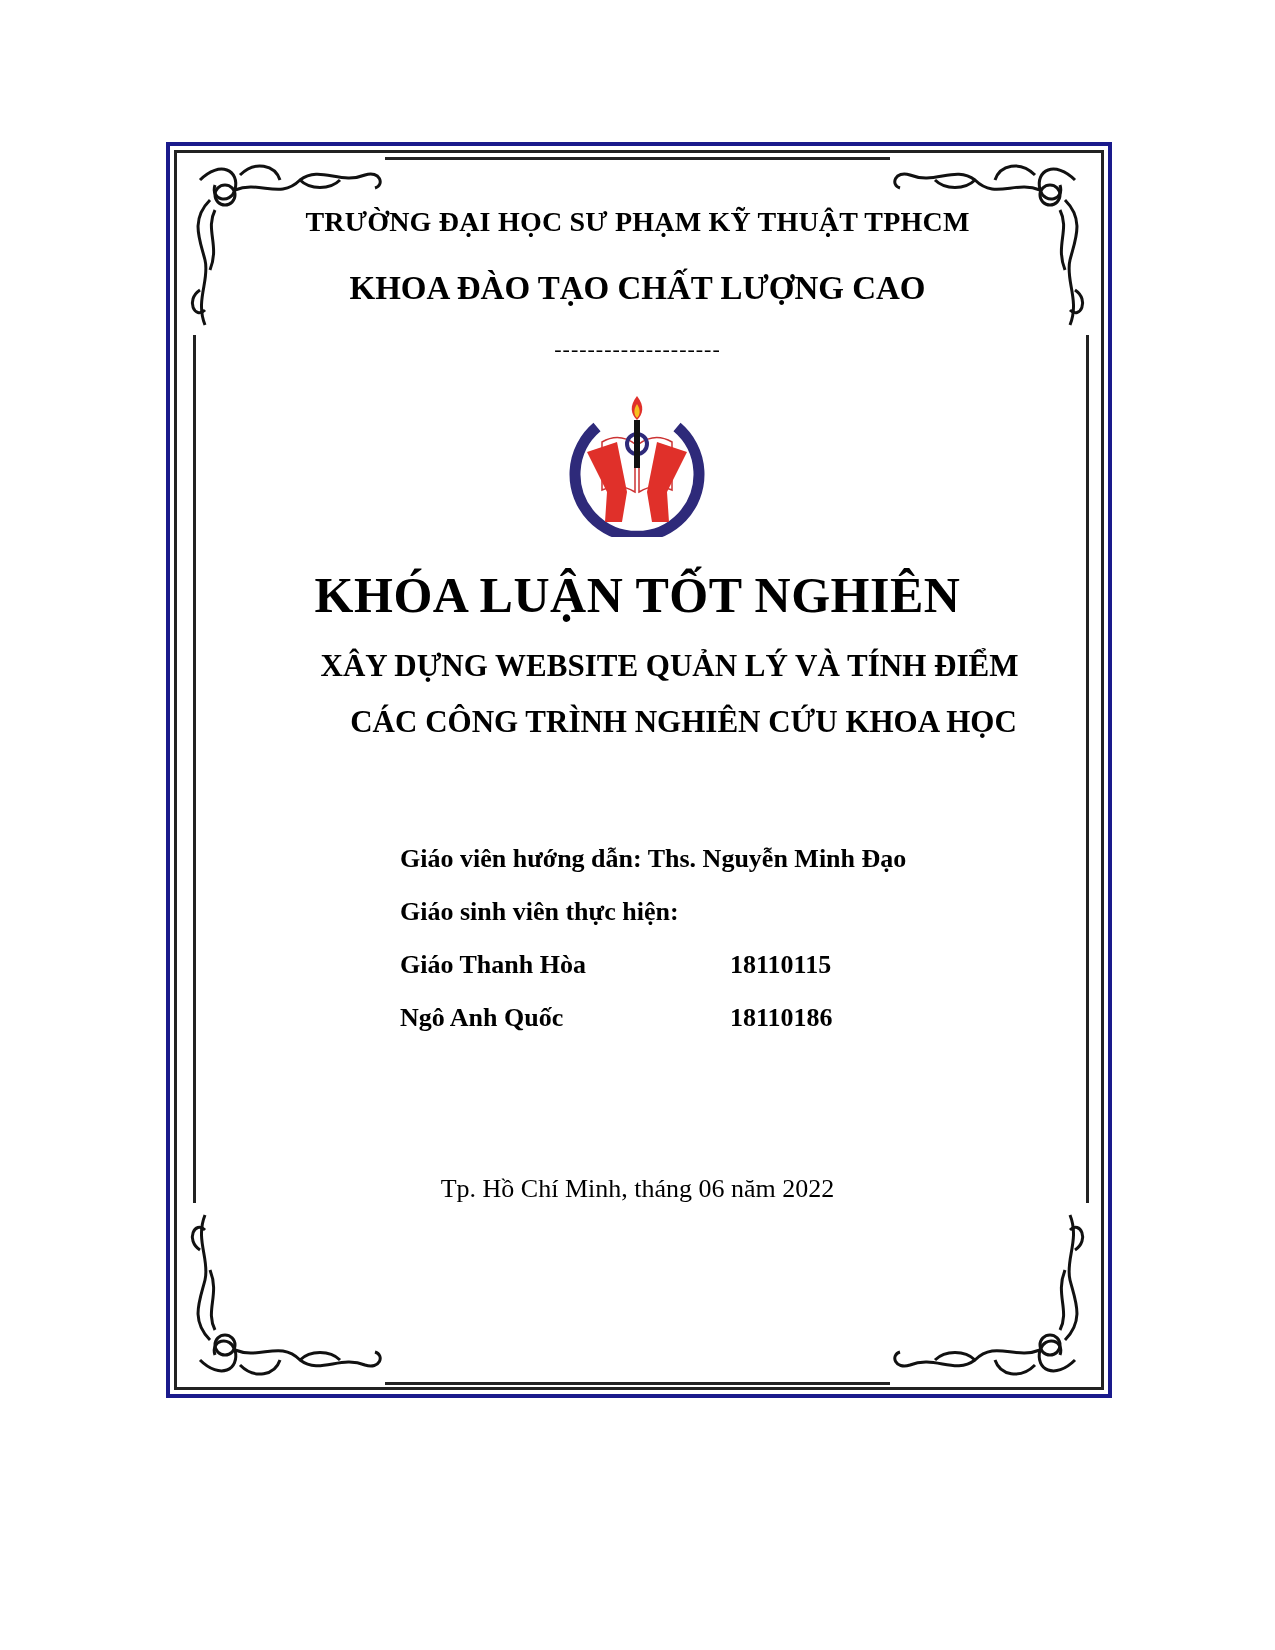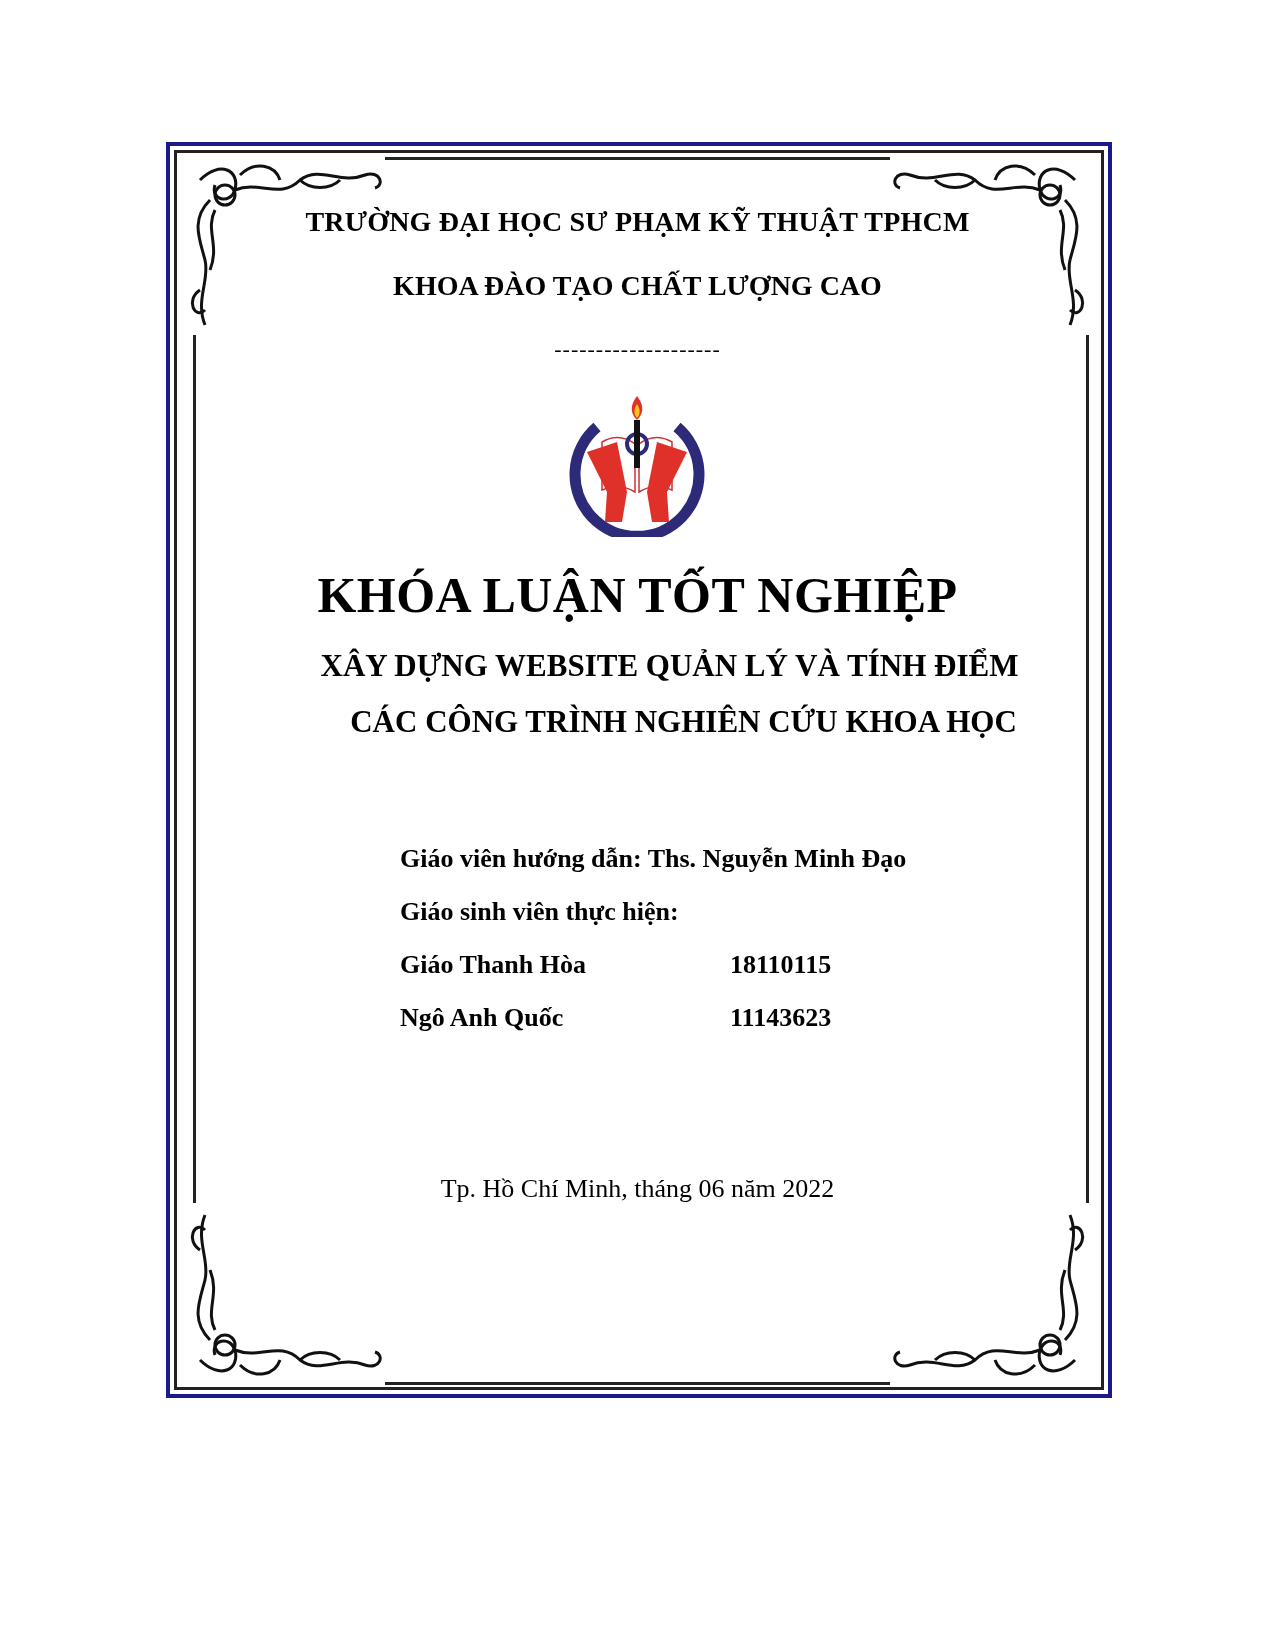--- a/index.html
+++ b/index.html
@@ -15,21 +15,21 @@
 
   .corner { position: absolute; width: 210px; height: 190px; }
   .corner svg { width: 100%; height: 100%; display: block; }
   .corner.tl { left: 180px; top: 150px; }
   .corner.tr { left: 885px; top: 150px; transform: scaleX(-1); }
   .corner.bl { left: 180px; top: 1200px; transform: scaleY(-1); }
   .corner.br { left: 885px; top: 1200px; transform: scale(-1,-1); }
 
   .line { position: absolute; left: 0; width: 1275px; text-align: center; white-space: nowrap; }
   .school { top: 206px; font-size: 28px; font-weight: bold; letter-spacing: 0.2px; }
-  .faculty { top: 270px; font-size: 28px; font-weight: bold; text-align: center; }
+  .faculty { top: 270px; font-size: 33px; font-weight: bold; text-align: center; }
   .dashes { top: 336px; font-size: 22px; letter-spacing: 1px; }
 
   .logo { position: absolute; left: 567px; top: 392px; width: 140px; height: 145px; }
   .logo svg { width: 100%; height: 100%; display: block; }
 
   .title { top: 566px; font-size: 50px; font-weight: bold; letter-spacing: 0.5px; }
   .subtitle1 { top: 648px; font-size: 31px; font-weight: bold; padding-left: 32px; }
   .subtitle2 { top: 704px; font-size: 31px; font-weight: bold; padding-left: 46px; }
 
   .info { position: absolute; left: 400px; font-size: 26px; font-weight: bold; white-space: nowrap; }
@@ -112,31 +112,31 @@
     <path d="M105 50 Q88 40 72 52 L72 100 Q88 90 105 98 Z" fill="#fff" stroke="#c33" stroke-width="1.5"></path>
     <path d="M20 60 L50 50 L60 100 L55 130 L38 130 L40 100 Z" fill="#e0302a"></path>
     <path d="M120 60 L90 50 L80 100 L85 130 L102 130 L100 100 Z" fill="#e0302a"></path>
     <circle cx="70" cy="52" r="10" fill="none" stroke="#2e2a7a" stroke-width="4"></circle>
     <rect x="67" y="28" width="6" height="48" fill="#111"></rect>
     <path d="M70 4 C62 14, 64 22, 70 28 C76 22, 78 14, 70 4 Z" fill="#e0302a"></path>
     <path d="M70 12 C66 18, 67 23, 70 26 C73 23, 74 18, 70 12 Z" fill="#f5c020"></path>
   </svg>
 </div>
 
-<div class="line title">KHÓA LUẬN TỐT NGHIỆP</div>
+<div class="line title">KHÓA LUẬN TỐT NGHIÊN</div>
 <div class="line subtitle1">XÂY DỰNG WEBSITE QUẢN LÝ VÀ TÍNH ĐIỂM</div>
 <div class="line subtitle2">CÁC CÔNG TRÌNH NGHIÊN CỨU KHOA HỌC</div>
 
 <div class="info r1">
   <span>Giáo viên hướng dẫn:</span>
   <span>Ths. Nguyễn Minh Đạo</span>
 </div>
 <div class="info r2">Giáo sinh viên thực hiện:</div>
 <div class="info r3">
   <span>Giáo Thanh Hòa</span>
   <span class="sid">18110115</span>
 </div>
 <div class="info r4">
   <span>Ngô Anh Quốc</span>
-  <span class="sid">11143623</span>
+  <span class="sid">18110186</span>
 </div>
 
 <div class="line date">Tp. Hồ Chí Minh, tháng 06 năm 2022</div>
 
 </body></html>

